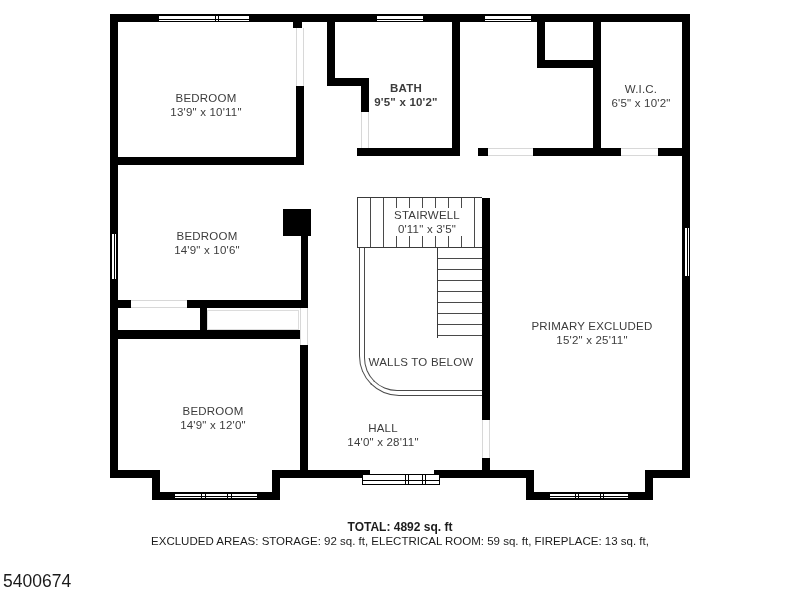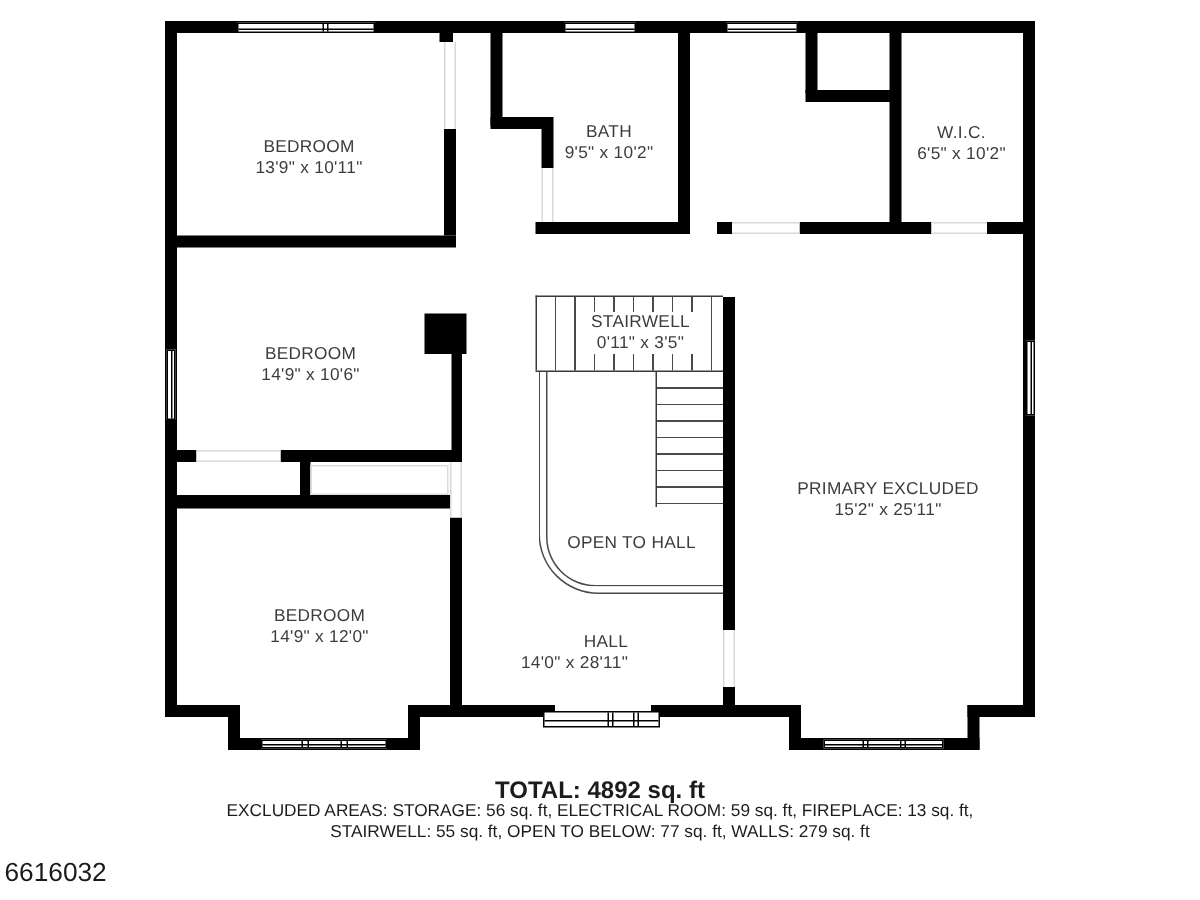--- a/index.html
+++ b/index.html
@@ -25,21 +25,21 @@
     border-left:1px solid #3a3a3a;
     background:repeating-linear-gradient(to bottom,#fff 0,#fff 10px,#4a4a4a 10px,#4a4a4a 11px);}
   .otb-outer{position:absolute;left:359px;top:248px;width:123px;height:148px;box-sizing:border-box;
     border-left:1px solid #4a4a4a;border-bottom:1px solid #4a4a4a;border-bottom-left-radius:40px;}
   .otb-inner{position:absolute;left:364px;top:248px;width:118px;height:143px;box-sizing:border-box;
     border-left:1px solid #4a4a4a;border-bottom:1px solid #4a4a4a;border-bottom-left-radius:33px;}
   .label{position:absolute;transform:translateX(-50%);text-align:center;
     font-size:11.5px;line-height:14px;color:#3c3c3c;letter-spacing:.2px;white-space:nowrap;}
   .label.masked{background:#fff;padding:0 3px;text-align:center;}
   .footer{position:absolute;left:0;top:520px;width:800px;text-align:center;color:#1c1c1c;}
-  .f-total{font-size:16px;font-weight:bold;line-height:15px;}
+  .f-total{font-size:12px;font-weight:bold;line-height:15px;}
   .f-line{font-size:11.5px;line-height:13.5px;}
   .plan-id{position:absolute;left:3px;top:571px;font-size:17.5px;color:#1a1a1a;}
 </style>
 </head>
 <body>
 
 <div id="plan">
 
   <div class="wall" style="left:110px;top:14px;width:580px;height:8px;"></div>
   <div class="wall" style="left:110px;top:14px;width:8px;height:464px;"></div>
@@ -118,21 +118,21 @@
   <div class="otb-outer"></div>
   <div class="otb-inner"></div>
   <div class="streads-v"></div>
   <div class="tline"></div>
   <div class="streads-h"></div>
 
   <div class="label" style="left:206px;top:91px;">
     <div>BEDROOM</div>
     <div>13'9" x 10'11"</div>
   </div>
-  <div class="label" style="left:406px;top:81px;">
+  <div class="label" style="left:406px;top:81px;font-weight:bold;">
     <div>BATH</div>
     <div>9'5" x 10'2"</div>
   </div>
   <div class="label" style="left:641px;top:82px;">
     <div>W.I.C.</div>
     <div>6'5" x 10'2"</div>
   </div>
   <div class="label" style="left:207px;top:229px;">
     <div>BEDROOM</div>
     <div>14'9" x 10'6"</div>
@@ -142,29 +142,28 @@
     <div>0'11" x 3'5"</div>
   </div>
   <div class="label" style="left:592px;top:319px;">
     <div>PRIMARY EXCLUDED</div>
     <div>15'2" x 25'11"</div>
   </div>
   <div class="label" style="left:213px;top:404px;">
     <div>BEDROOM</div>
     <div>14'9" x 12'0"</div>
   </div>
-  <div class="label" style="left:383px;top:421px;text-align:right;">
+  <div class="label" style="left:383px;top:421px;">
     <div>HALL</div>
     <div>14'0" x 28'11"</div>
   </div>
   <div class="label" style="left:421px;top:355px;">
-    <div>OPEN TO HALL</div>
+    <div>WALLS TO BELOW</div>
   </div>
 
   <div class="footer">
     <div class="f-total">TOTAL: 4892 sq. ft</div>
-    <div class="f-line">EXCLUDED AREAS: STORAGE: 56 sq. ft, ELECTRICAL ROOM: 59 sq. ft, FIREPLACE: 13 sq. ft,</div>
-    <div class="f-line">STAIRWELL: 55 sq. ft, OPEN TO BELOW: 77 sq. ft, WALLS: 279 sq. ft</div>
+    <div class="f-line">EXCLUDED AREAS: STORAGE: 92 sq. ft, ELECTRICAL ROOM: 59 sq. ft, FIREPLACE: 13 sq. ft,</div>
   </div>
 
-  <div class="plan-id">6616032</div>
+  <div class="plan-id">5400674</div>
 
 </div>
 
 </body></html>

